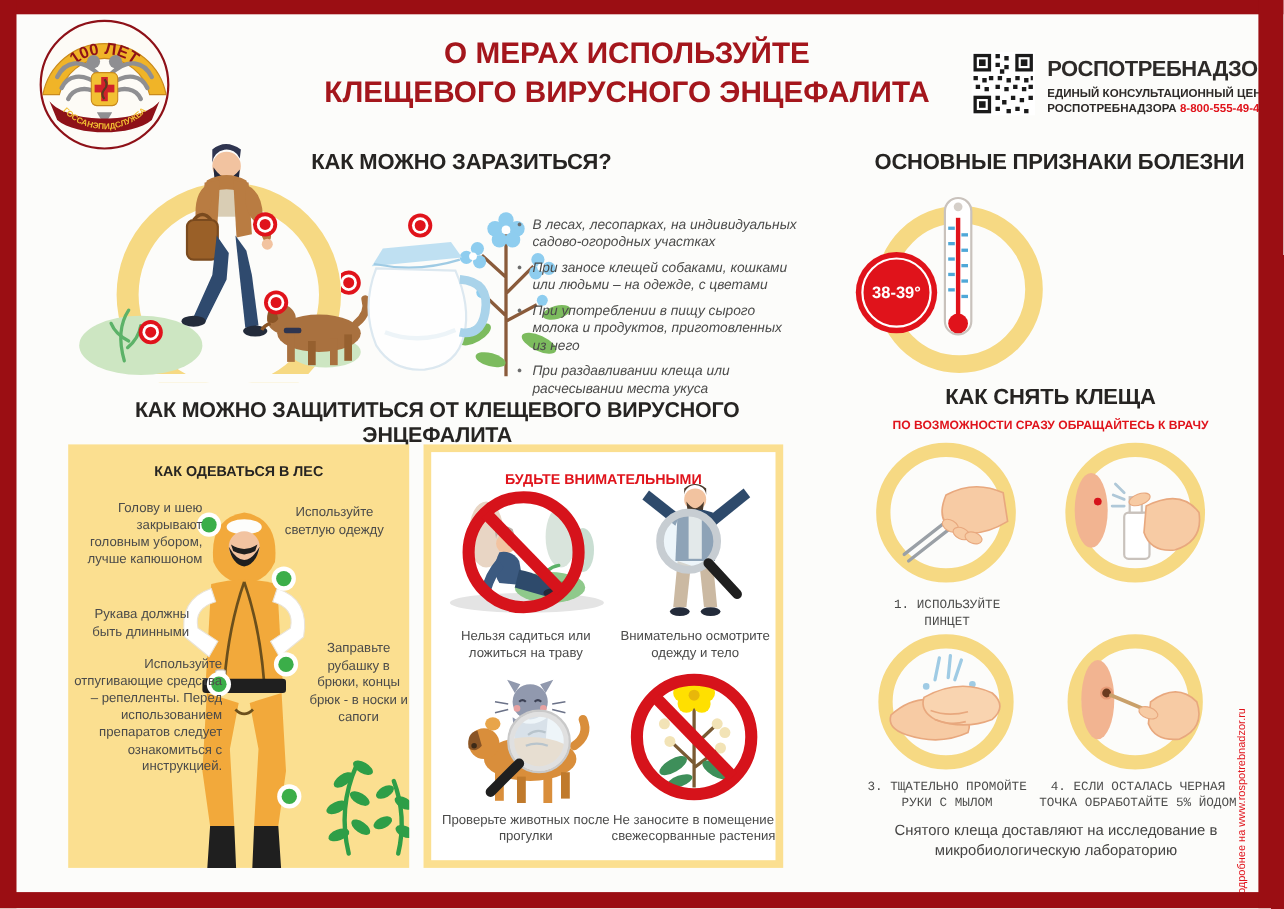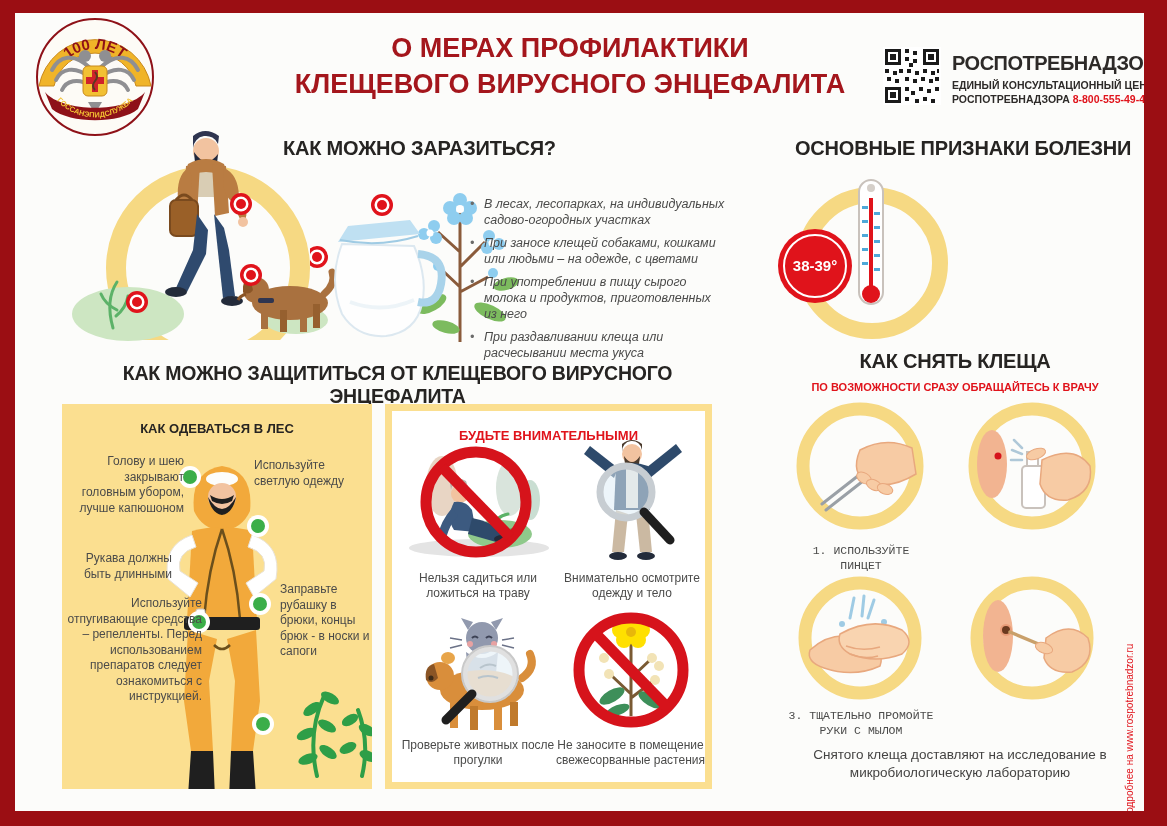--- a/index.html
+++ b/index.html
@@ -21,21 +21,21 @@
   .symptoms-h{left:795px;top:137px;width:340px;}
   .bullets{left:452px;top:180px;width:258px;margin:16px;padding:0;list-style:none;font-style:italic;}
   .bullets li{position:relative;padding-left:16px;margin-bottom:7px;font-size:12.5px;line-height:16px;color:#4B4B4A;}
   .bullets li::before{content:"•";position:absolute;left:2px;top:0;color:#6b6b6a;}
   .symptoms-text{left:950px;top:184px;width:192px;font-size:12.5px;line-height:16.5px;color:#4B4B4A;}
   .protection-h{left:75px;top:362px;width:645px;text-align:center;font-size:19.5px;}
   .panel-yellow{left:62px;top:404px;width:310px;height:385px;background:#FBDF90;}
   .panel-framed{left:385px;top:404px;width:327px;height:385px;background:#fff;border:7px solid #FBDF90;box-sizing:border-box;}
   .panel-h{position:absolute;left:0;top:17px;width:100%;text-align:center;font-size:13px;font-weight:800;color:#262422;}
   .panel-h.red{color:#E0131B;}
-  .dress-label{position:absolute;font-size:12px;line-height:15.5px;color:#4B4B4A;}
+  .dress-label{position:absolute;font-size:12px;line-height:15.5px;color:#4B4B4A;text-align:center;}
   .dress-label.r{text-align:right;}
   .quad-caption{position:absolute;text-align:center;font-size:12px;line-height:15px;color:#4B4B4A;}
   .removal-h{left:790px;top:350px;width:330px;text-align:center;}
   .removal-sub{left:775px;top:381px;width:360px;text-align:center;font-size:11px;font-weight:700;color:#E0131B;}
   .step-caption{position:absolute;text-align:center;font-size:11.5px;line-height:15px;color:#4B4B4A;font-family:Liberation Mono, monospace;}
   .lab-note{left:765px;top:746px;width:390px;text-align:center;font-size:13.5px;line-height:18px;color:#454443;}
   .vertical-note{left:1124px;top:585px;height:235px;writing-mode:vertical-rl;transform:rotate(180deg);
                  font-size:10px;color:#E0131B;white-space:nowrap;}
   svg{display:block;}
 </style>
@@ -75,21 +75,21 @@
     <rect x="60" y="54" width="6" height="22" fill="#D0222A"></rect>
     <rect x="54" y="61" width="18" height="7" fill="#D0222A"></rect>
     <path d="M63,56 q4,5 0,9 q-4,5 0,9" stroke="#5A3A1F" stroke-width="2" fill="none"></path>
     <path d="M13,76 C30,97 96,97 113,76 L106,93 C88,108 38,108 20,93 Z" fill="#8E1118"></path>
     <text font-size="7.5" font-weight="bold" fill="#F2C033">
       <textPath href="#arcBot" startOffset="50%" text-anchor="middle">ГОССАНЭПИДСЛУЖБА</textPath>
     </text>
   </svg>
 
   <div class="abs title">
-    <div>О МЕРАХ ПРОФИЛАКТИКИ</div>
+    <div>О МЕРАХ ИСПОЛЬЗУЙТЕ</div>
     <div>КЛЕЩЕВОГО ВИРУСНОГО ЭНЦЕФАЛИТА</div>
   </div>
 
   <svg class="abs" style="left:883px;top:47px" width="58" height="58" viewBox="0 0 58 58">
     <rect width="58" height="58" fill="#fff"></rect>
     <g fill="#1a1a1a">
       <rect x="2" y="2" width="16" height="16"></rect>
         <rect x="40" y="2" width="16" height="16"></rect>
         <rect x="2" y="40" width="16" height="16"></rect>
     </g>
@@ -463,18 +463,19 @@
   </svg>
   <svg class="abs" style="left:964px;top:572px" width="136" height="136" viewBox="0 0 136 136">
     <circle cx="68" cy="66" r="55" stroke="#F6D983" stroke-width="13" fill="none"></circle>
     <ellipse cx="34" cy="64" rx="15" ry="36" fill="#F2B491"></ellipse>
     <circle cx="42" cy="58" r="5" fill="#6B3A1F" stroke="#E89B77" stroke-width="2"></circle>
     <line x1="46" y1="60" x2="84" y2="76" stroke="#C9A06A" stroke-width="3.5" stroke-linecap="round"></line>
     <path d="M82,66 Q106,48 124,66 Q132,90 108,100 Q86,102 80,86 Z" fill="#F7CBA4" stroke="#E8A87E" stroke-width="1.5"></path>
     <ellipse cx="80" cy="76" rx="9" ry="5" transform="rotate(20 80 76)" fill="#F7CBA4" stroke="#E8A87E"></ellipse>
   </svg>
   <div class="step-caption" style="left:775px;top:708px;width:172px">3. ТЩАТЕЛЬНО ПРОМОЙТЕ РУКИ С МЫЛОМ</div>
+  <div class="step-caption" style="left:942px;top:708px;width:185px">4. ЕСЛИ ОСТАЛАСЬ ЧЕРНАЯ ТОЧКА ОБРАБОТАЙТЕ 5% ЙОДОМ</div>
 
   <div class="abs lab-note">Снятого клеща доставляют на исследование в микробиологическую лабораторию</div>
 
   <div class="abs vertical-note">Подробнее на www.rospotrebnadzor.ru</div>
 
 </div>
 
 </body></html>

